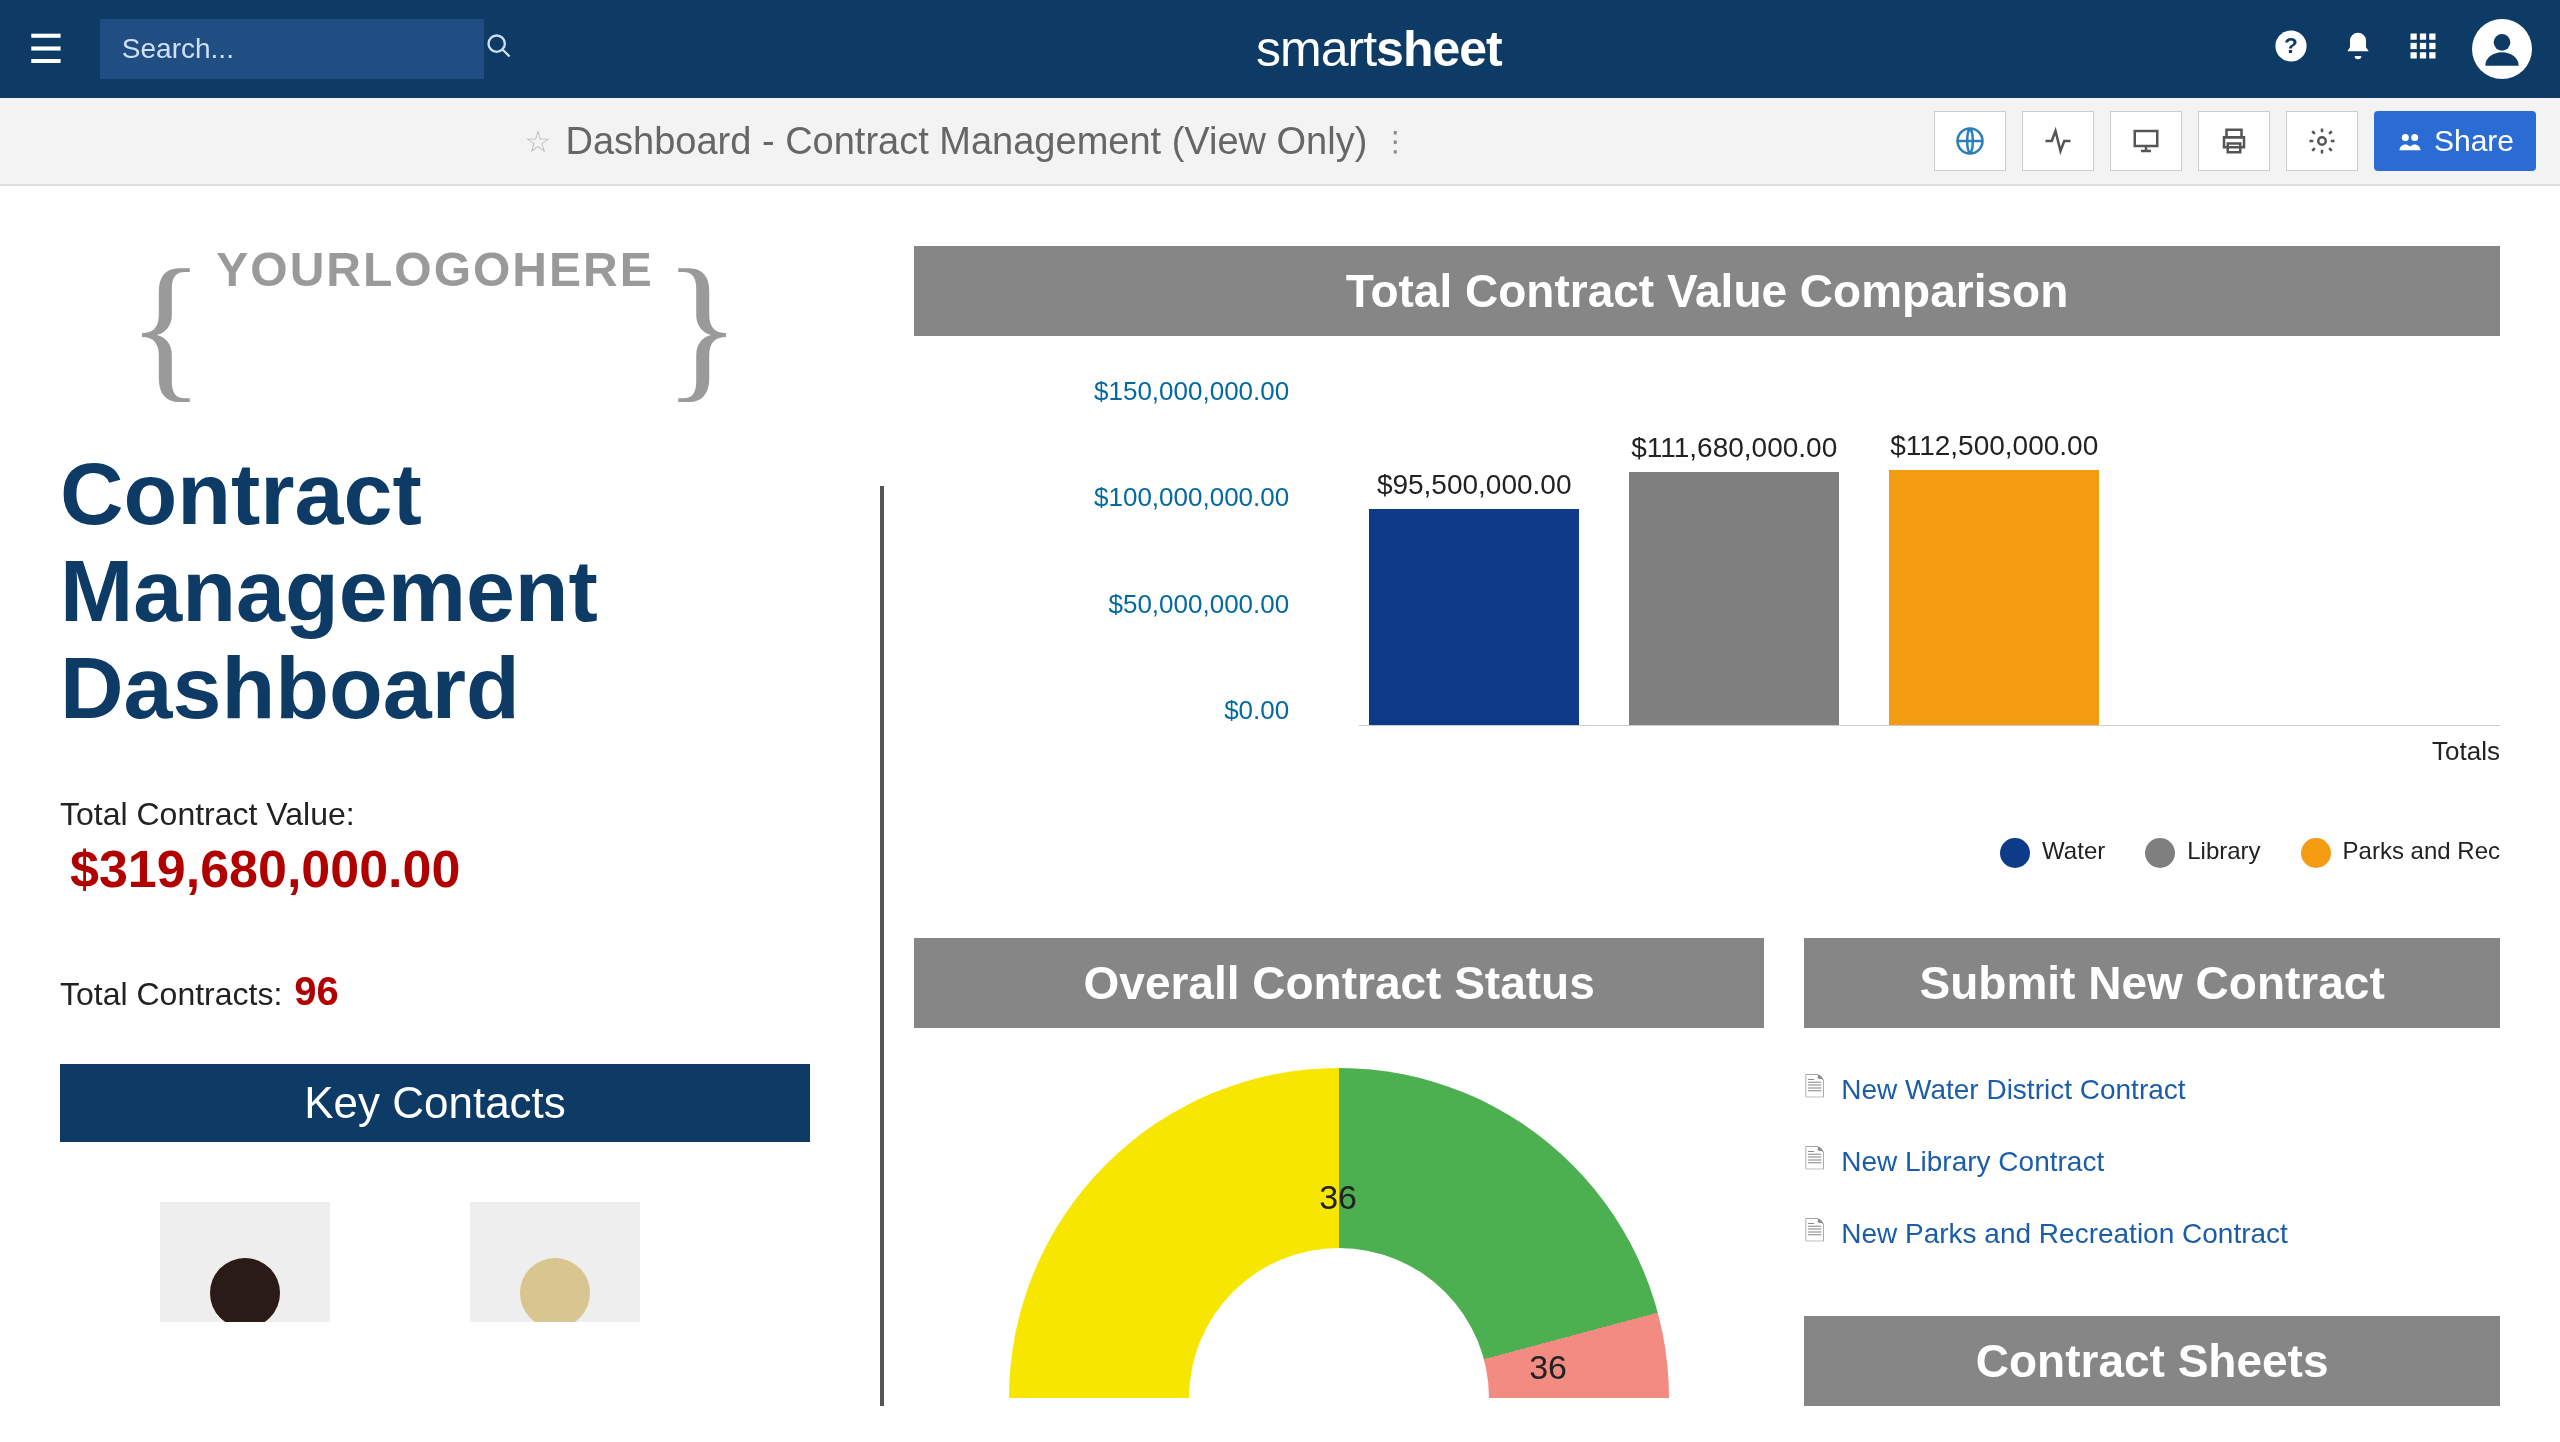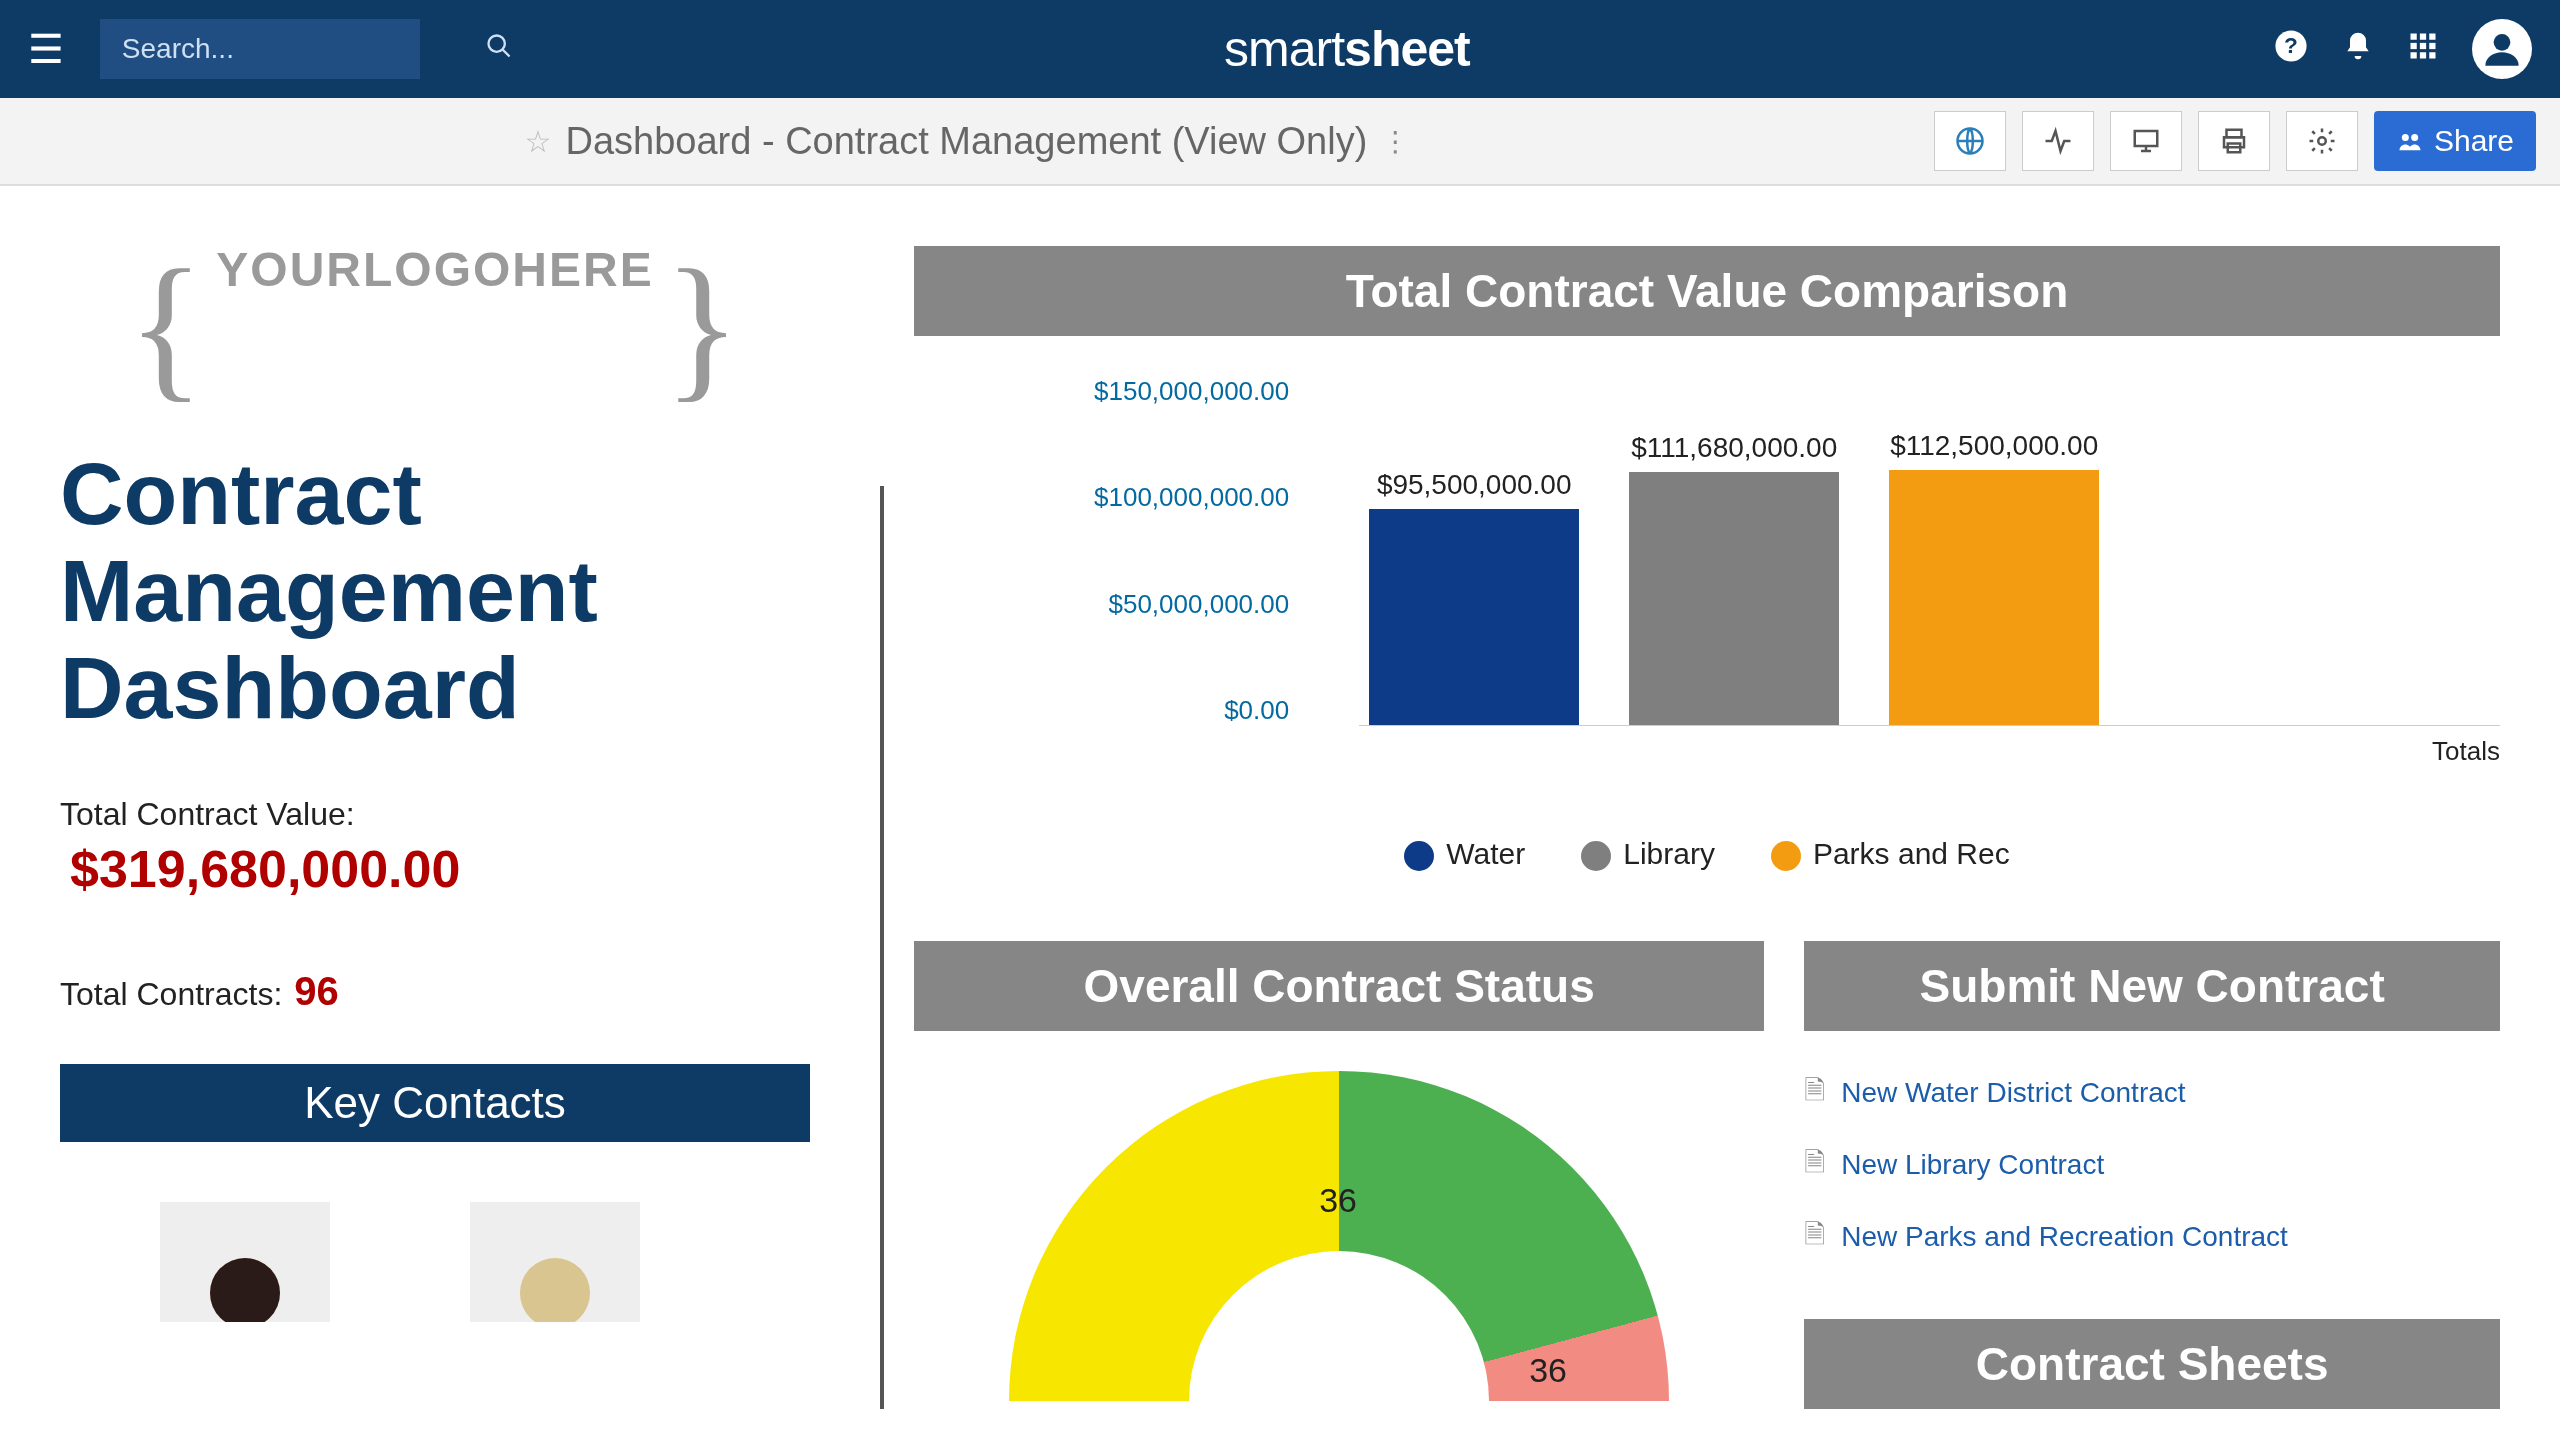--- a/index.html
+++ b/index.html
@@ -34,21 +34,21 @@
     padding: 0 28px;
     color: #fff;
   }
   .hamburger { font-size: 40px; cursor: pointer; }
   .search-box {
     margin-left: 36px;
     background: #204e82;
     display: flex;
     align-items: center;
     height: 60px;
-    width: 320px;
+    width: 384px;
     padding: 0 20px;
     color: #cfe0f5;
   }
   .search-box input {
     background: transparent;
     border: none;
     outline: none;
     font-size: 28px;
     color: #fff;
     flex: 1;
@@ -216,21 +216,21 @@
     align-items: flex-end;
     height: 350px;
     border-bottom: 1px solid #ccc;
     margin-left: 50px;
     padding: 0 10px;
   }
   .bar-group { display: flex; flex-direction: column; align-items: center; gap: 8px; }
   .bar-label-top { font-size: 28px; white-space: nowrap; }
   .bar { width: 210px; }
   .totals-label { text-align: right; font-size: 26px; margin-top: 10px; }
-  .legend { display: flex; justify-content: center; gap: 56px; margin-top: 70px; font-size: 30px; }
+  .legend { display: flex; justify-content: flex-end; gap: 40px; margin-top: 70px; font-size: 24px; }
   .dot { width: 30px; height: 30px; border-radius: 50%; display: inline-block; vertical-align: middle; margin-right: 12px; }
   .mid-row { display: flex; gap: 40px; margin-top: 70px; }
   .mid-left { flex: 1.1; }
   .mid-right { flex: 0.9; }
   .link-list { margin-top: 40px; }
   .link-item {
     display: flex; align-items: center; gap: 16px;
     color: #1b5dab; font-size: 28px; margin-bottom: 28px; cursor: pointer;
   }
   .doc-icon { color: #888; font-size: 26px; }

